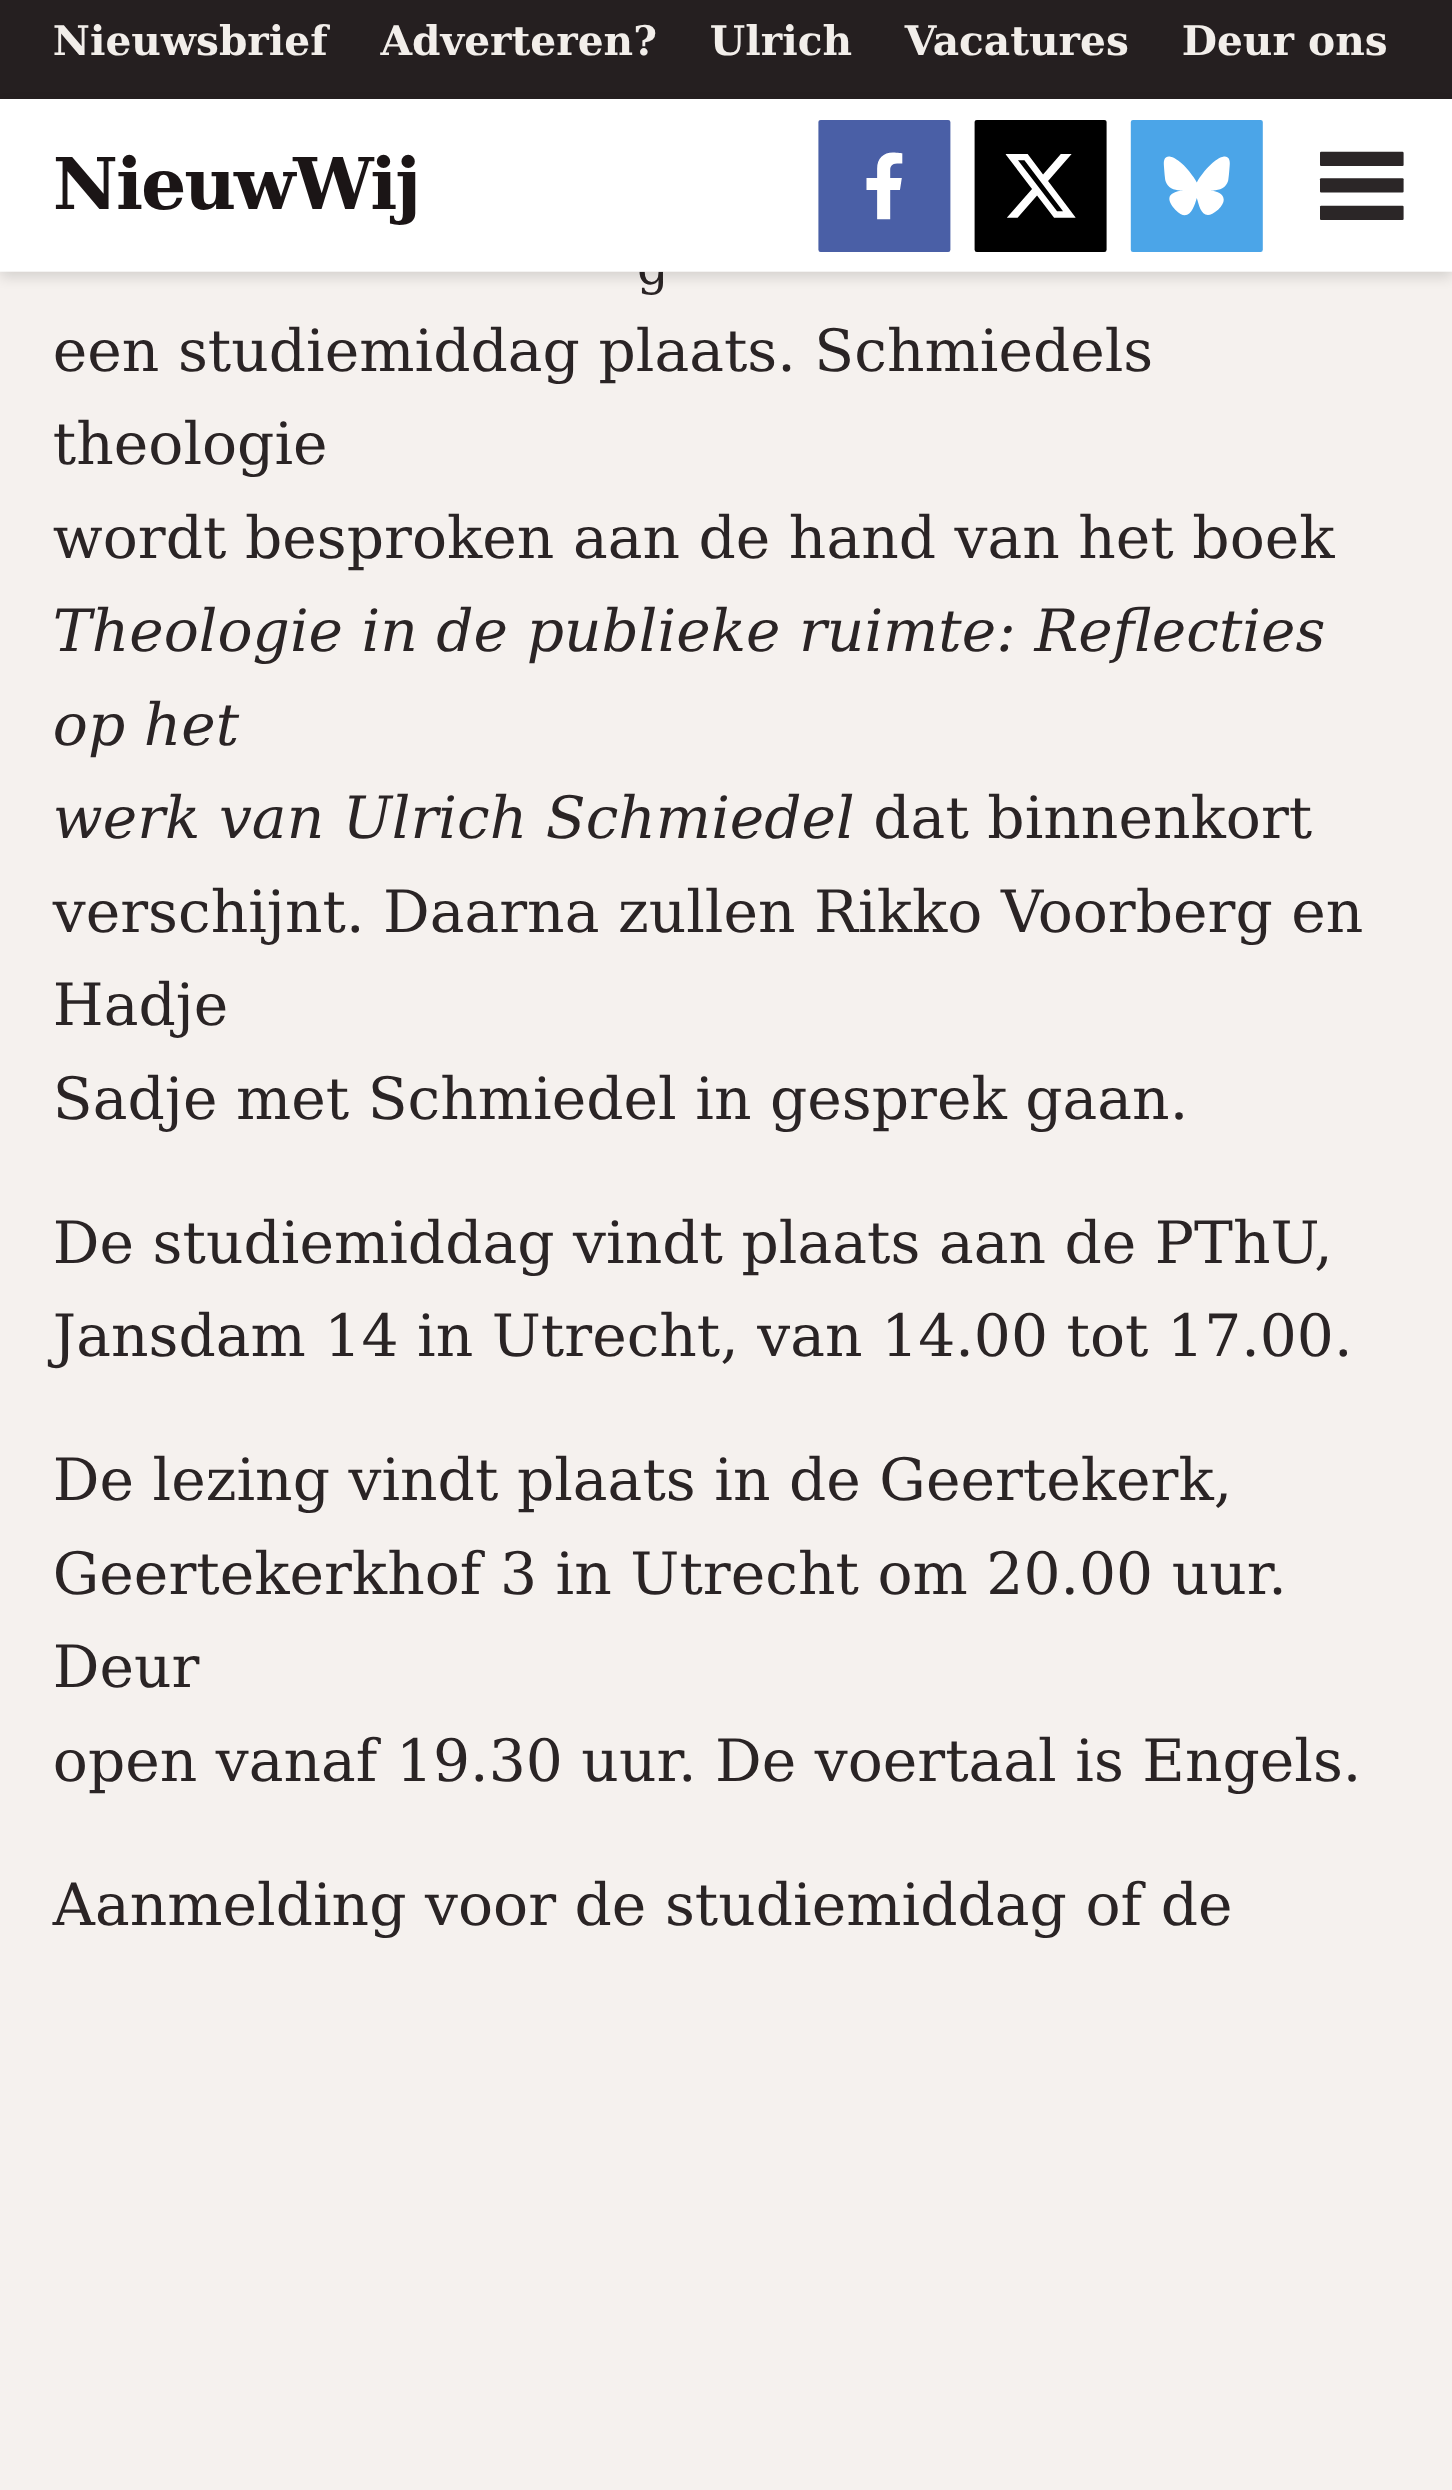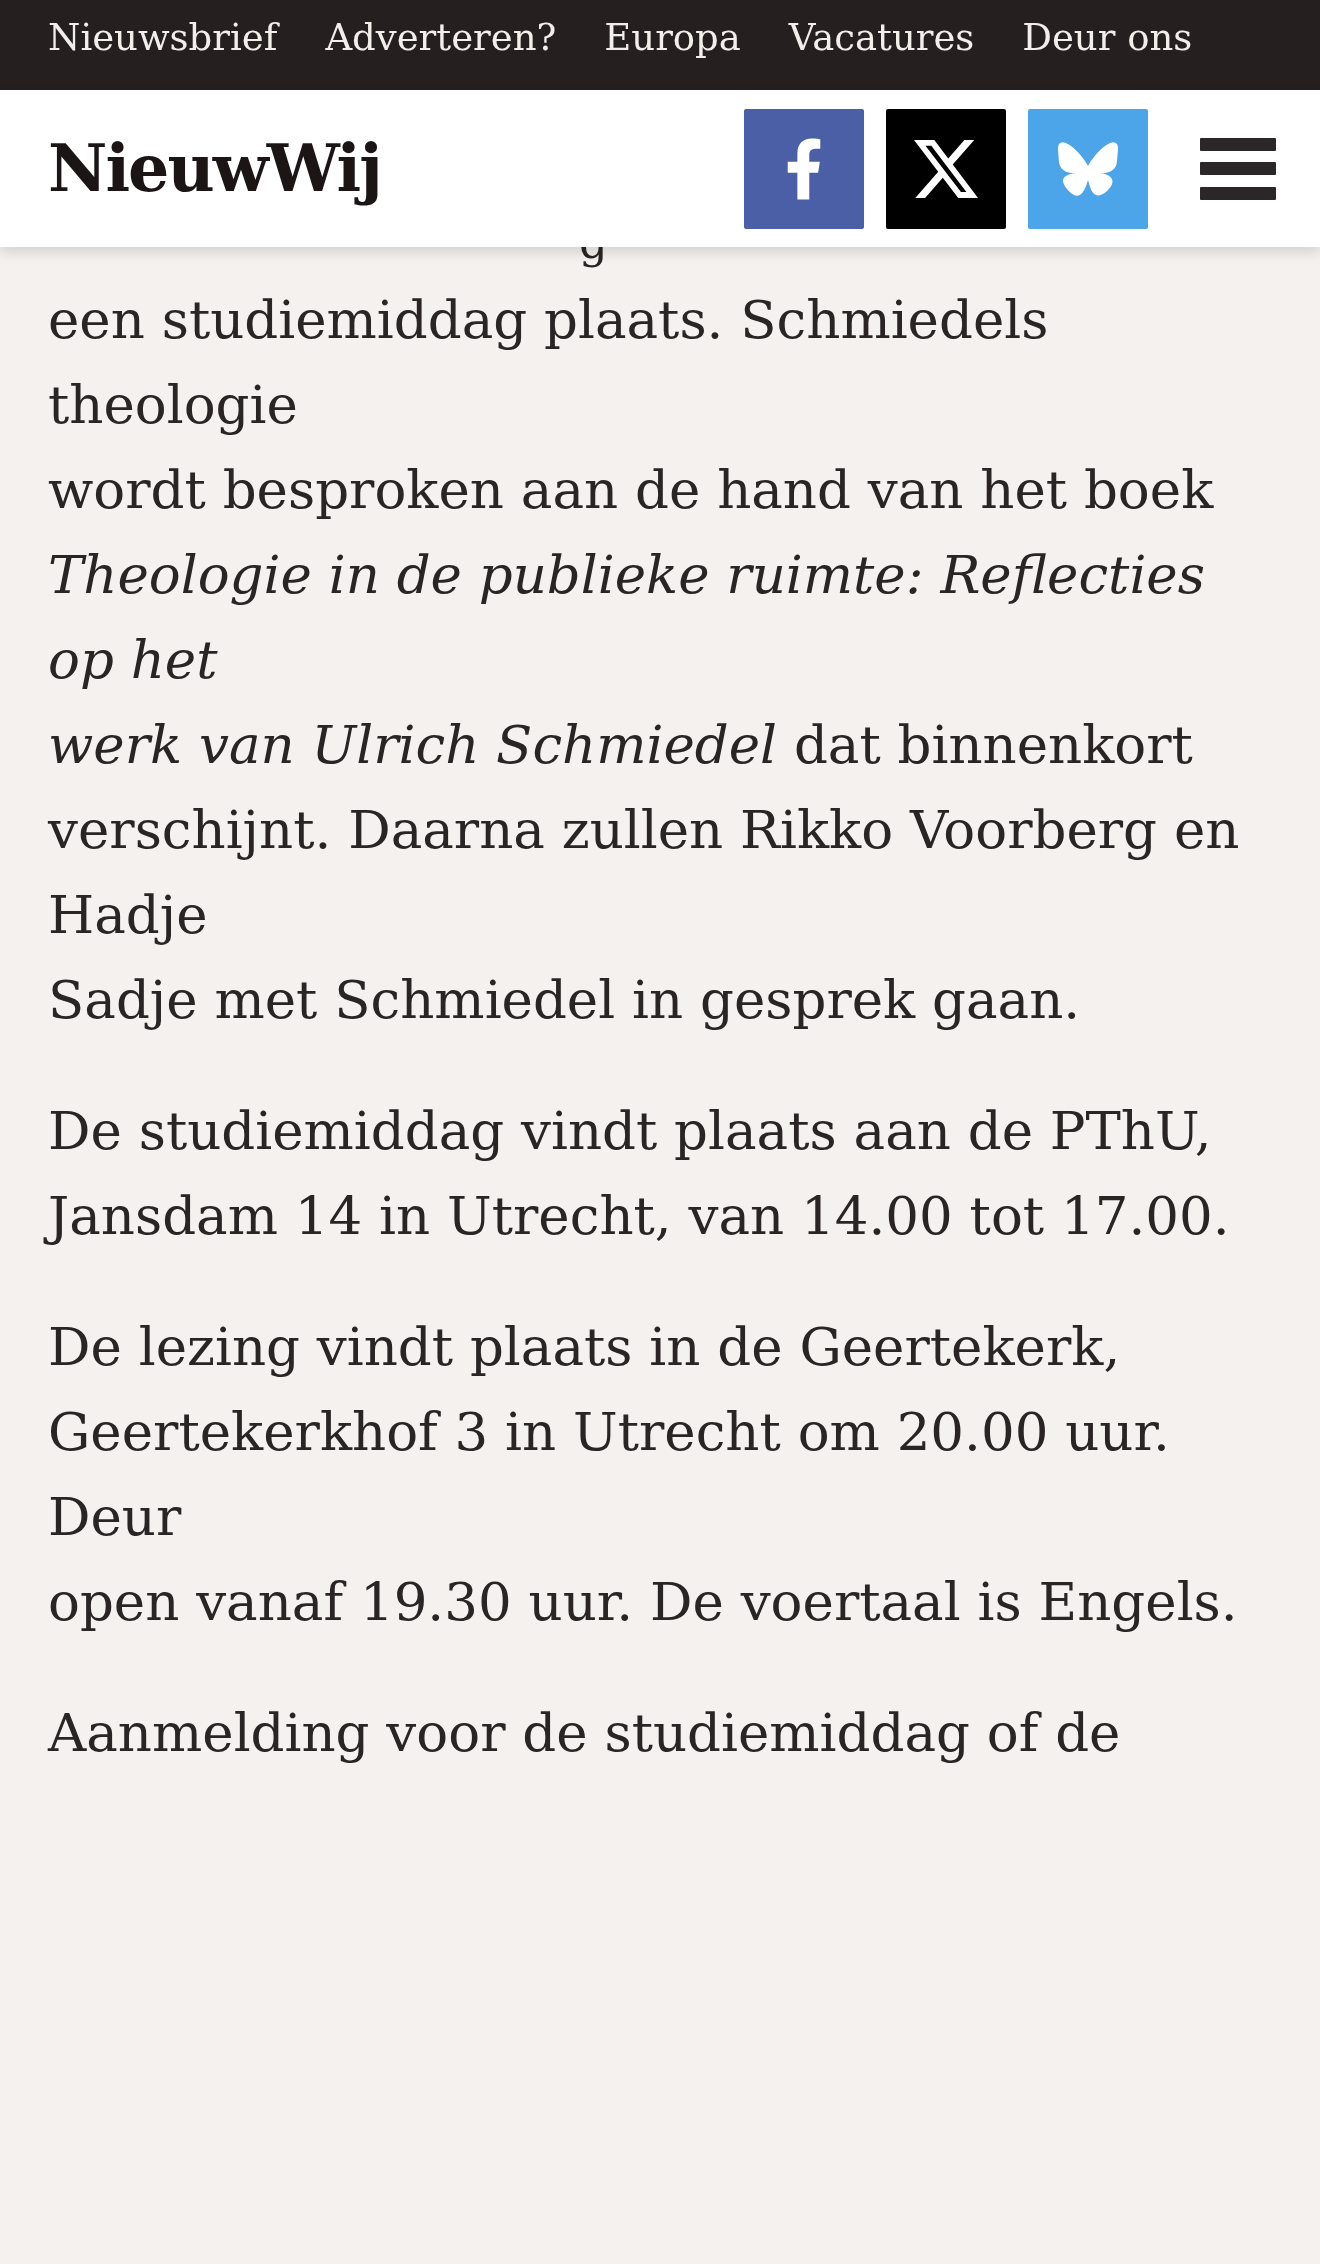--- a/index.html
+++ b/index.html
@@ -12,20 +12,21 @@
   body{
     width:1320px;height:2264px;overflow:hidden;
     background:var(--page_bg);
     font-family:"DejaVu Serif", serif;
   }
   
   .topbar{
     height:90px;background:var(--topbar_bg);
     display:flex;align-items:center;gap:48px;
     padding:0 20px 16px 48px;
+    font-weight:bold;
   }
   .topbar a{
     color:var(--topbar_text);font-size:37px;text-decoration:none;white-space:nowrap;
   }
   
   .siteheader{
     height:157px;background:var(--header_bg);
     display:flex;align-items:center;
     padding:0 44px 0 48px;
     position:relative;z-index:2;
@@ -64,21 +65,21 @@
   .run-normal{font-style:normal;font-weight:normal;}
   .run-italic{font-style:italic;text-align:right;}
   .run-bold{font-weight:bold;}
 </style>
 </head>
 <body>
 
 <nav class="topbar" id="topbar-links">
     <a href="#">Nieuwsbrief</a>
     <a href="#">Adverteren?</a>
-    <a href="#">Europa</a>
+    <a href="#">Ulrich</a>
     <a href="#">Vacatures</a>
     <a href="#">Deur ons</a>
   </nav>
 
 <header class="siteheader">
   <a href="#" class="logo">NieuwWij</a>
   <div class="socials">
     <a href="#" class="social" style="background: rgb(74, 95, 166);">
       <svg width="38" height="62" viewBox="0 0 320 512">
         <path fill="#ffffff" d="M279.14 288l14.22-92.66h-88.91v-60.13c0-25.35 12.42-50.06 52.24-50.06h40.42V6.26S260.43 0 225.36 0c-73.22 0-121.08 44.38-121.08 124.72v70.62H22.89V288h81.39v224h100.17V288z"></path>

